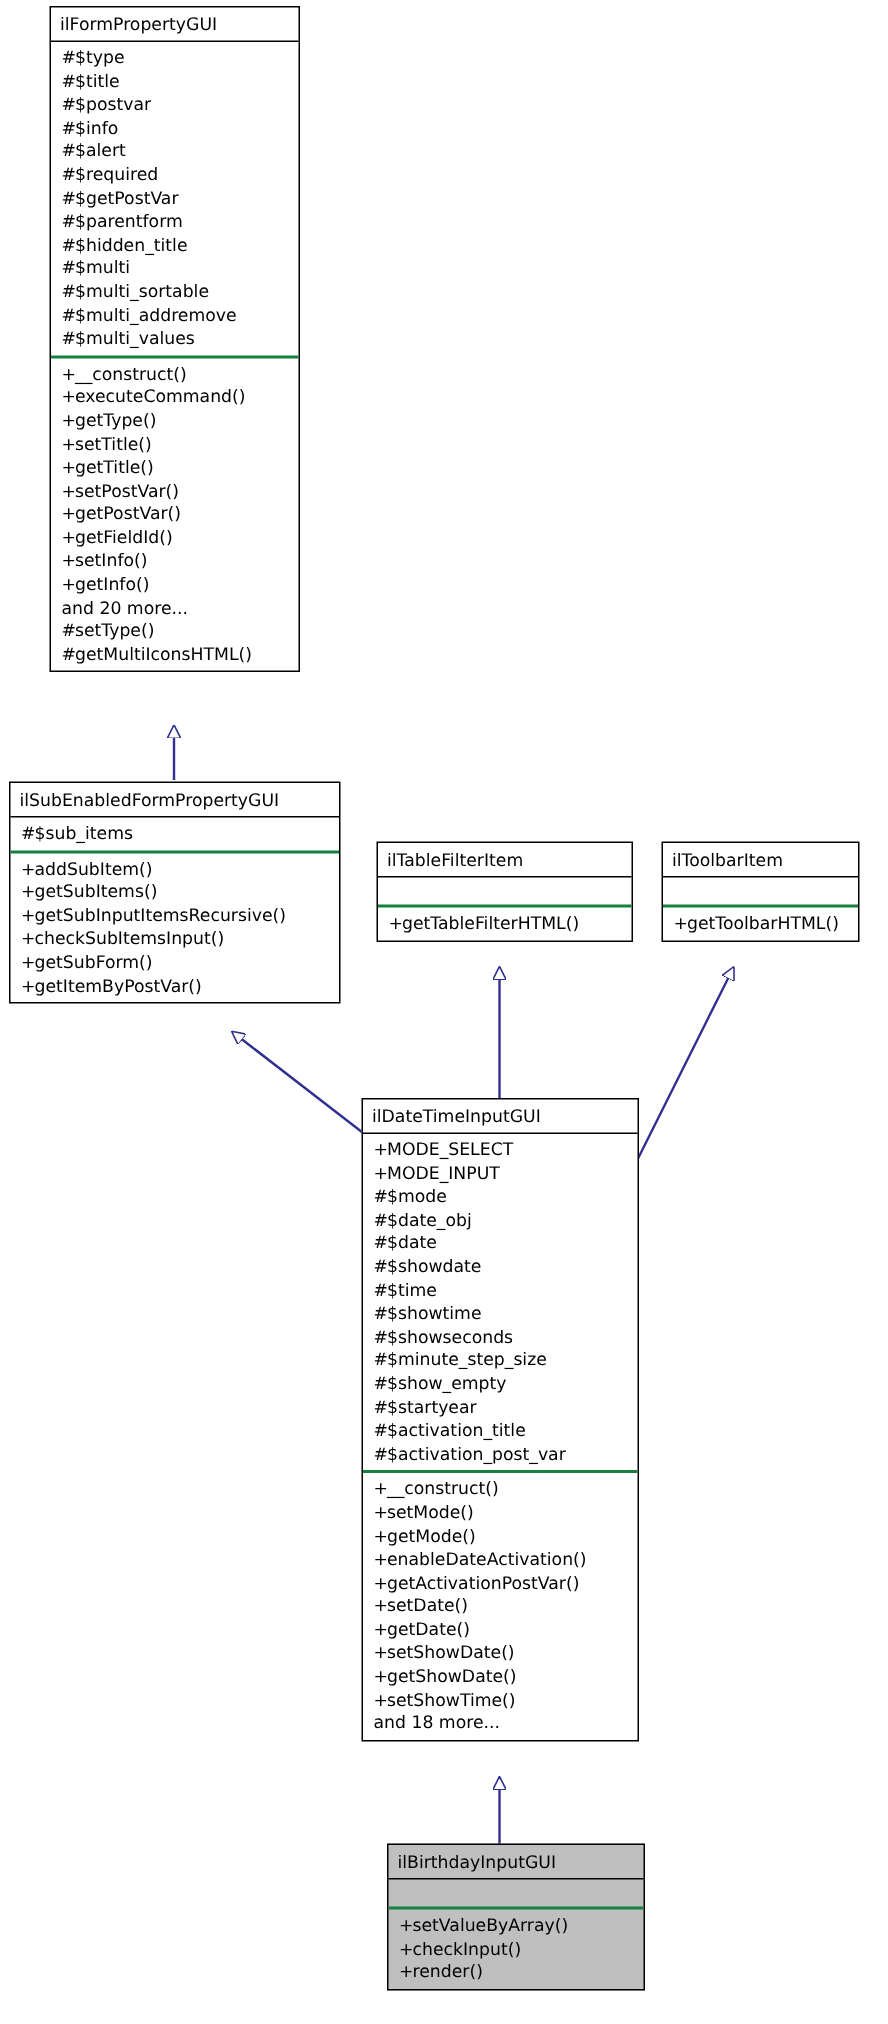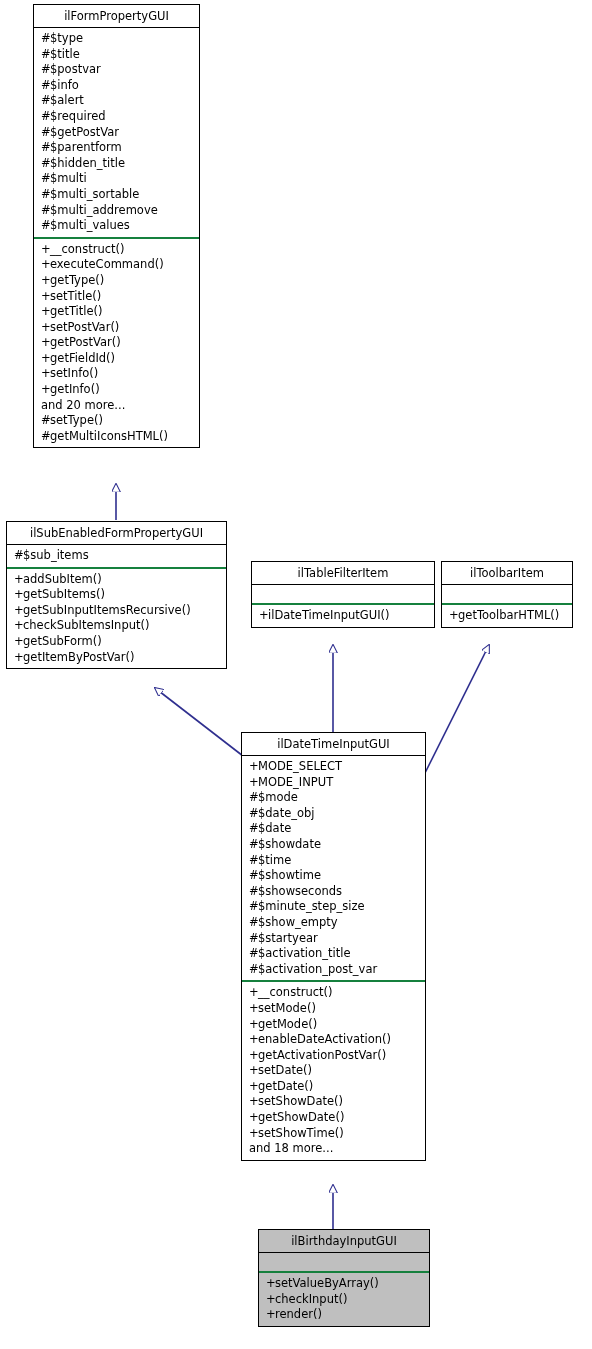--- a/index.html
+++ b/index.html
@@ -34,21 +34,21 @@
     background: #ffffff;
     font-size: 11.5px;
     line-height: 15.6px;
     color: #000000;
     z-index: 2;
   }
   .node.highlight {
     background: #bfbfbf;
   }
   .node-title {
-    text-align: center;
+    text-align: left;
     padding: 4px 6px 4px 6px;
     border-bottom: 1px solid #000000;
     white-space: nowrap;
     font-size: 11.5px;
     line-height: 14px;
   }
   .compartment {
     padding: 3px 6px 3px 7px;
     border-bottom: 2px solid #15803d;
   }
@@ -146,25 +146,25 @@
     <div class="compartment">
       <div class="member"><span class="vis">+</span><span>addSubItem()</span></div>
       <div class="member"><span class="vis">+</span><span>getSubItems()</span></div>
       <div class="member"><span class="vis">+</span><span>getSubInputItemsRecursive()</span></div>
       <div class="member"><span class="vis">+</span><span>checkSubItemsInput()</span></div>
       <div class="member"><span class="vis">+</span><span>getSubForm()</span></div>
       <div class="member"><span class="vis">+</span><span>getItemByPostVar()</span></div>
     </div>
   </div>
 
-  <div class="node" style="left:251px; top:561px; width:184px;">
+  <div class="node" style="left:251px; top:561px; width:171px;">
     <div class="node-title">ilTableFilterItem</div>
     <div class="compartment empty"></div>
     <div class="compartment">
-      <div class="member"><span class="vis">+</span><span>ilDateTimeInputGUI()</span></div>
+      <div class="member"><span class="vis">+</span><span>getTableFilterHTML()</span></div>
     </div>
   </div>
 
   <div class="node" style="left:441px; top:561px; width:132px;">
     <div class="node-title">ilToolbarItem</div>
     <div class="compartment empty"></div>
     <div class="compartment">
       <div class="member"><span class="vis">+</span><span>getToolbarHTML()</span></div>
     </div>
   </div>

